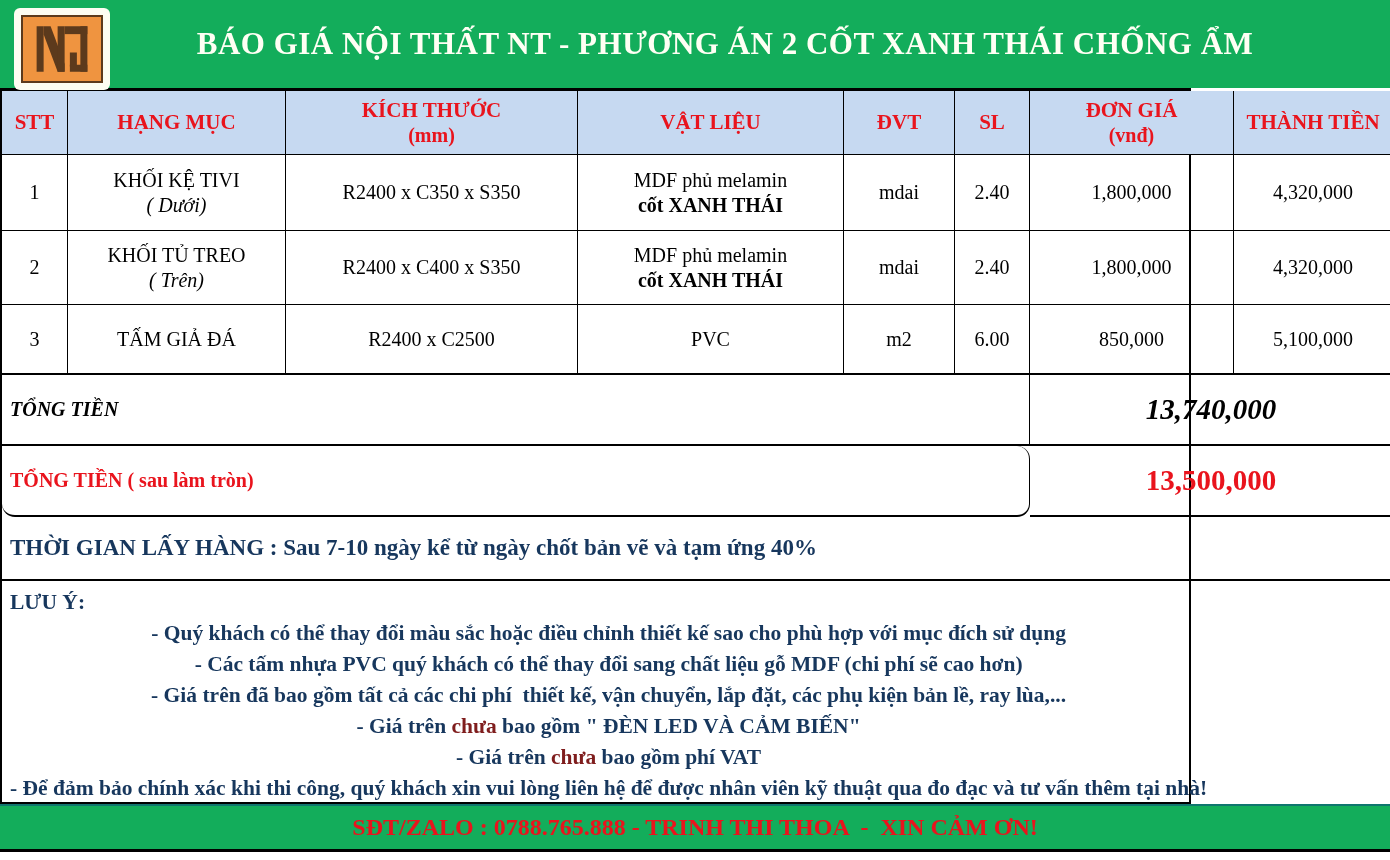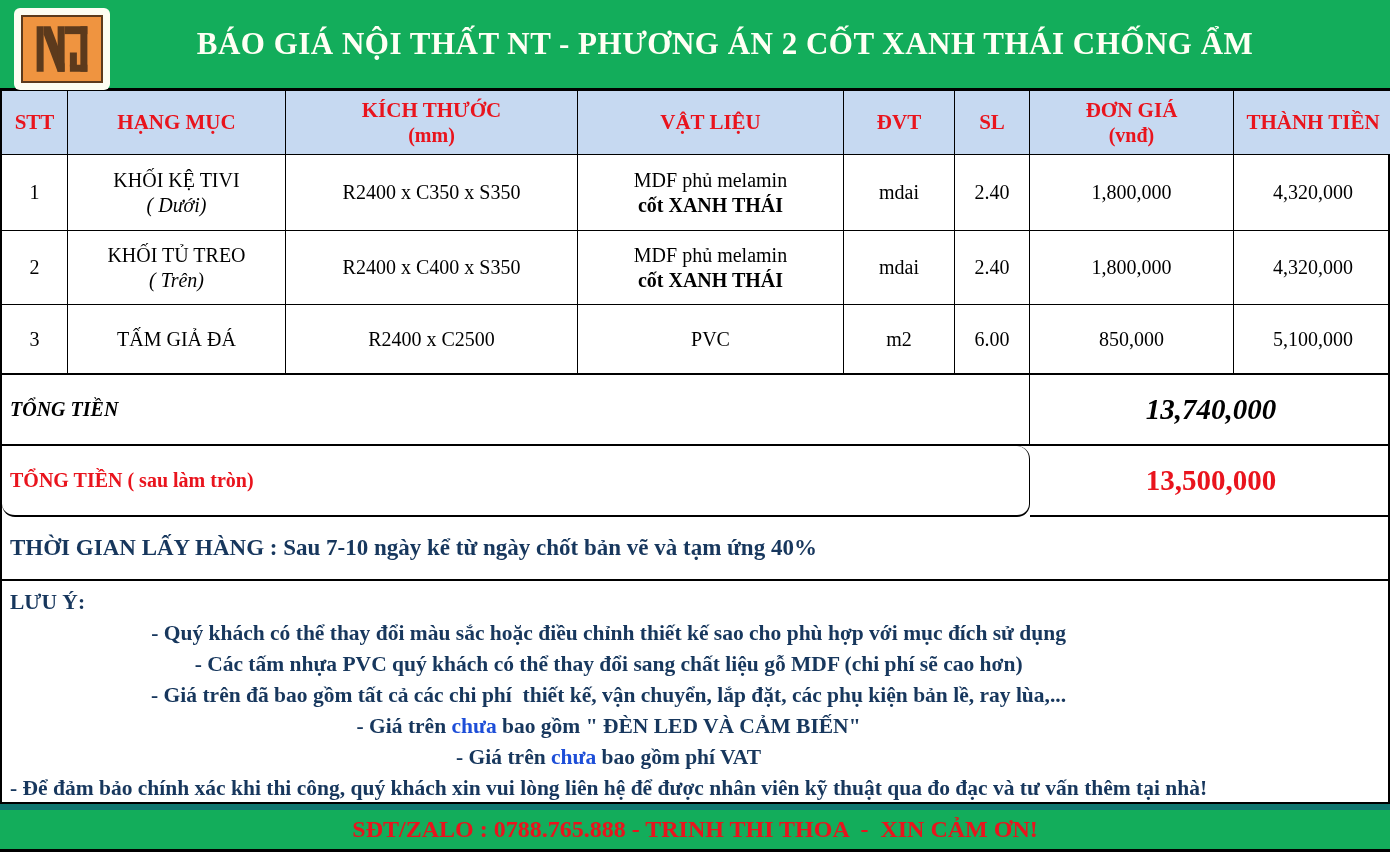--- a/index.html
+++ b/index.html
@@ -14,21 +14,21 @@
         background:#fdfdf2;border-radius:6px;display:flex;align-items:center;justify-content:center;}
   .logo-inner{width:78px;height:64px;background:#ef9440;border:2px solid #5c3a1c;
               display:flex;align-items:center;justify-content:center;}
   .title{color:#fffff4;font-weight:bold;font-size:31px;letter-spacing:.5px;
          text-align:center;padding-left:60px;}
 
   
   .grid{display:grid;
         grid-template-columns:66px 218px 292px 266px 111px 75px 204px 158px;
         grid-template-rows:64px 76px 74px 70px 71px 71px 64px 221px;
-        border:2px solid #000;border-top-width:3px;box-sizing:border-box;width:1390px;}
+        border:2px solid #000;border-top-width:3px;box-sizing:border-box;width:1191px;}
   .c{border-right:1px solid #000;border-bottom:1px solid #000;
      display:flex;flex-direction:column;align-items:center;justify-content:center;
      text-align:center;font-size:20px;color:#000;box-sizing:border-box;line-height:1.25;}
   .c.last{border-right:none;}
   .th{background:#c6d9f1;color:#e9141d;font-weight:bold;font-size:21px;}
   .sub{font-size:20px;}
   .ital{font-style:italic;}
   .boldline{font-weight:bold;}
   .sep{border-bottom-width:2px;}
 
@@ -40,24 +40,24 @@
   .tot-value.first{font-style:italic;}
   .tot-value.rounded{color:#e9141d;}
 
   .time-row{grid-column:1 / span 8;align-items:flex-start;padding-left:8px;
             color:#17375d;font-weight:bold;font-size:23px;white-space:pre-wrap;}
 
   .notes-row{grid-column:1 / span 8;align-items:flex-start;justify-content:flex-start;
              padding:6px 8px;color:#17375d;font-weight:bold;font-size:21.5px;
              line-height:31px;border-bottom:none;}
   .note-line{white-space:pre-wrap;text-align:center;}
-  .red-word{color:#1d4ed8;}
+  .red-word{color:#7f1d1d;}
 
   
-  .footer{height:48px;background:#13ad5b;border-top:6px solid #0f766e;border-bottom:3px solid #000;
+  .footer{height:48px;background:#13ad5b;border-top:2px solid #0f766e;border-bottom:3px solid #000;
           box-sizing:border-box;display:flex;align-items:center;justify-content:center;}
   .footer-text{color:#e9141d;font-weight:bold;font-size:24px;white-space:pre;}
 </style>
 </head>
 <body>
 
 <div class="page">
 
   <div class="topbar">
     <div class="logo">

